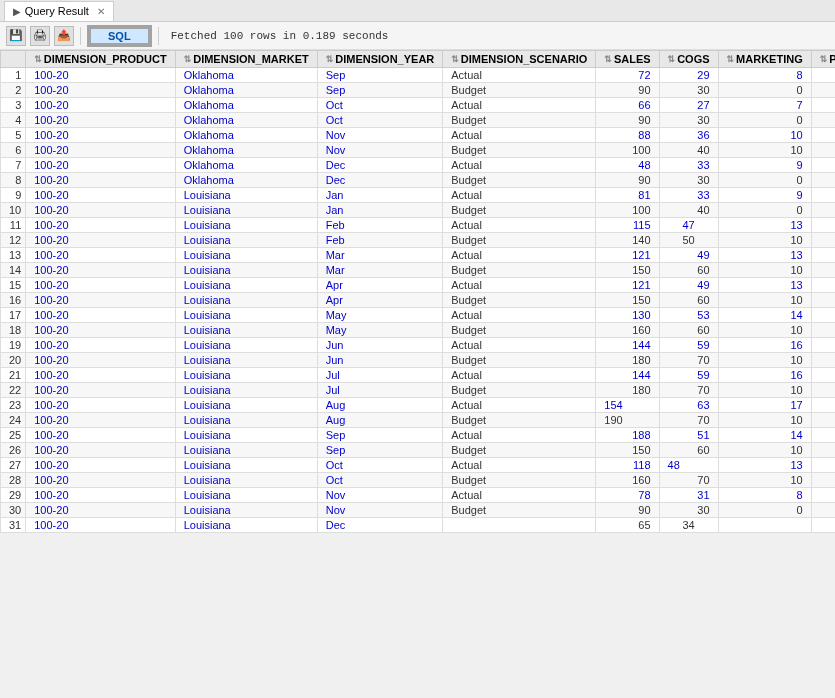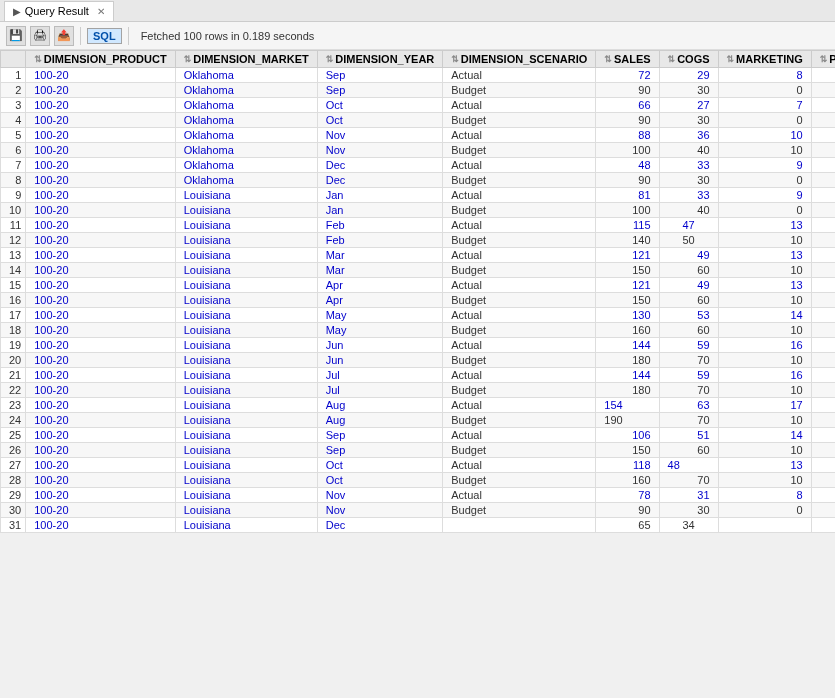--- a/index.html
+++ b/index.html
@@ -57,30 +57,31 @@
       font-size: 11px;
     }
     .toolbar-separator {
       width: 1px;
       height: 18px;
       background: #ccc;
       margin: 0 2px;
     }
     .toolbar-sql {
       background: #d0e8ff;
-      border: 1px solid #a3a3a3;
-      padding: 1px 5px;
+      border: 4px solid #a3a3a3;
+      padding: 1px 17px;
       font-size: 11px;
       font-weight: bold;
       color: #0050aa;
     }
     .toolbar-status {
       font-size: 11px;
       color: #333;
       margin-left: 6px;
+      font-family: Liberation Mono, monospace;
     }
 
     .table-container {
       overflow: auto;
       height: calc(698px - 50px);
     }
 
     table {
       border-collapse: collapse;
       font-size: 12px;
@@ -481,21 +482,21 @@
       <td class="col-numeric-black" style="text-align:right">70</td>
       <td class="col-numeric-black" style="text-align:right">10</td>
       <td class="col-numeric-black" style="text-align:right"></td>
     </tr>
         <tr>
       <td class="row-num">25</td>
       <td class="col-product">100-20</td>
       <td class="col-market">Louisiana</td>
       <td class="col-year">Sep</td>
       <td class="col-scenario">Actual</td>
-      <td class="col-numeric-blue" style="text-align:right">106</td>
+      <td class="col-numeric-blue" style="text-align:right">188</td>
       <td class="col-numeric-blue" style="text-align:right">51</td>
       <td class="col-numeric-blue" style="text-align:right">14</td>
       <td class="col-numeric-black" style="text-align:right"></td>
     </tr>
         <tr>
       <td class="row-num">26</td>
       <td class="col-product">100-20</td>
       <td class="col-market">Louisiana</td>
       <td class="col-year">Sep</td>
       <td class="col-scenario">Budget</td>

